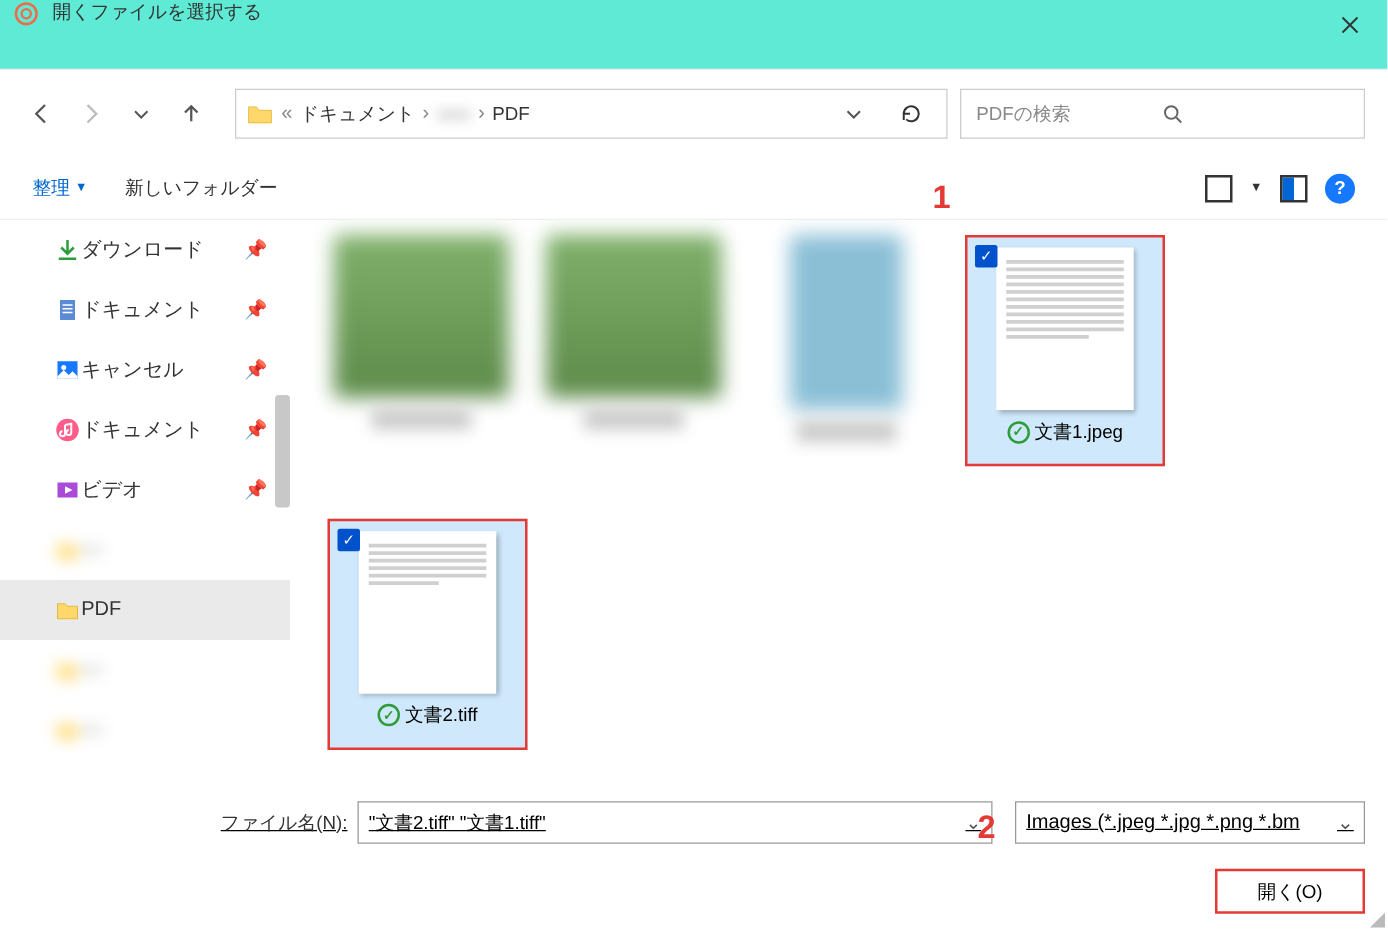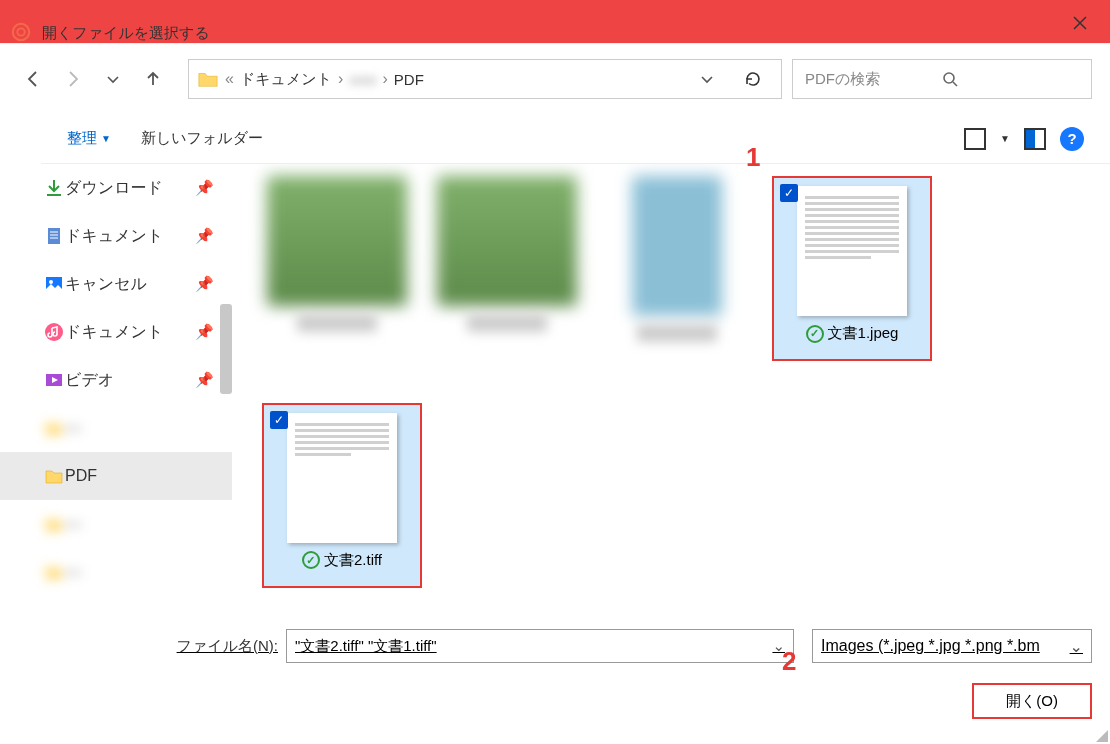--- a/index.html
+++ b/index.html
@@ -1,40 +1,40 @@
 <!DOCTYPE html>
 <html><head>
 <meta charset="utf-8">
 <style>
 * { box-sizing: border-box; margin: 0; padding: 0; font-family: "Yu Gothic UI", "Meiryo", sans-serif; }
 body { width: 1110px; height: 744px; background: #fff; position: relative; overflow: hidden; }
 
 
-.title-bar { height: 44px; background: #ef4444; display: flex; align-items: flex-end; padding: 0 10px; border-bottom: 1px solid #eee; }
+.title-bar { height: 56px; background: #5eead4; display: flex; align-items: flex-start; padding: 0 10px; border-bottom: 1px solid #eee; }
 .app-icon { width: 22px; height: 22px; margin-right: 10px; }
 .title-text { font-size: 15px; color: #333; flex: 1; }
 .close-btn { width: 40px; height: 40px; display:flex; align-items:center; justify-content:center; font-size: 18px; color:#333; cursor:pointer; }
 
 
 .nav-row { height: 70px; display:flex; align-items:center; padding: 0 18px; gap: 10px; }
 .nav-arrow { width: 30px; height: 30px; display:flex; align-items:center; justify-content:center; color:#555; cursor:pointer; }
 .nav-arrow.disabled { color:#bbb; }
 .breadcrumb-box { flex:1; border:1px solid #ccc; height:40px; display:flex; align-items:center; padding:0 8px; gap:6px; margin-left:10px; }
 .bc-folder { width:22px; height:22px; }
 .bc-sep { color:#888; }
 .bc-seg { font-size:15px; color:#333; }
 .bc-seg.blur { filter: blur(5px); color:#aaa; }
 .bc-dropdown { width:40px; display:flex; justify-content:center; color:#555; }
 .refresh-btn { width:40px; display:flex; justify-content:center; color:#333; cursor:pointer; }
-.search-box { width:300px; border:1px solid #ccc; height:40px; display:flex; align-items:center; padding:0 12px; color:#888; }
+.search-box { width:324px; border:1px solid #ccc; height:40px; display:flex; align-items:center; padding:0 12px; color:#888; }
 .search-box span { flex:1; font-size:15px; }
 .search-icon { font-size:15px; color:#666; }
 
 
-.toolbar { height:50px; display:flex; align-items:center; padding:0 26px; border-bottom:1px solid #eee;margin-left:41px; }
+.toolbar { height:50px; display:flex; align-items:center; padding:0 26px; border-bottom:1px solid #eee; }
 .tb-item { font-size:15px; color:#0066cc; cursor:pointer; margin-right:30px; display:flex; align-items:center; gap:4px; }
 .tb-item .caret { font-size:10px; color:#0066cc; }
 .tb-item.black { color:#333; }
 .tb-right { margin-left:auto; display:flex; align-items:center; gap:14px; }
 .view-icon { width:22px; height:22px; border:2px solid #333; display:inline-block; }
 .view-icon.half { background: linear-gradient(90deg, #0066d6 50%, #fff 50%); border:2px solid #333; }
 .help-icon { width:24px; height:24px; border-radius:50%; background:#1677ff; color:#fff; display:flex; align-items:center; justify-content:center; font-weight:bold; font-size:15px; }
 
 
 .body-row { display:flex; height: 445px; }

